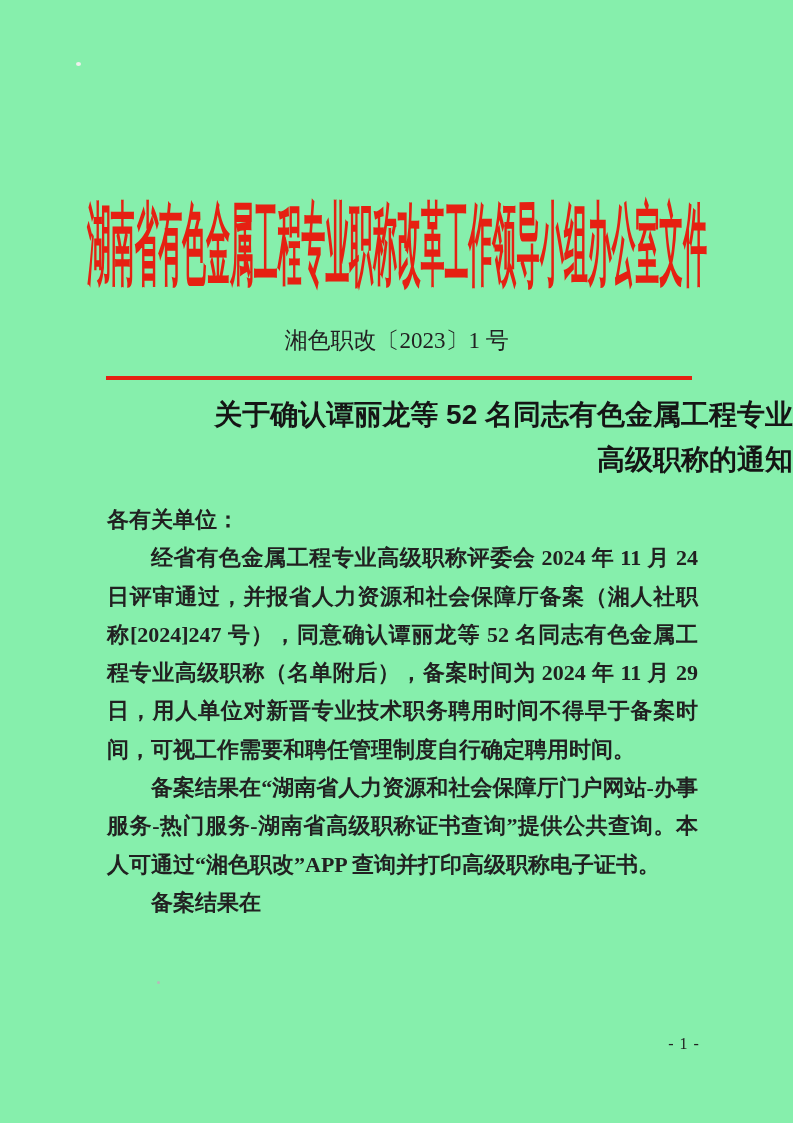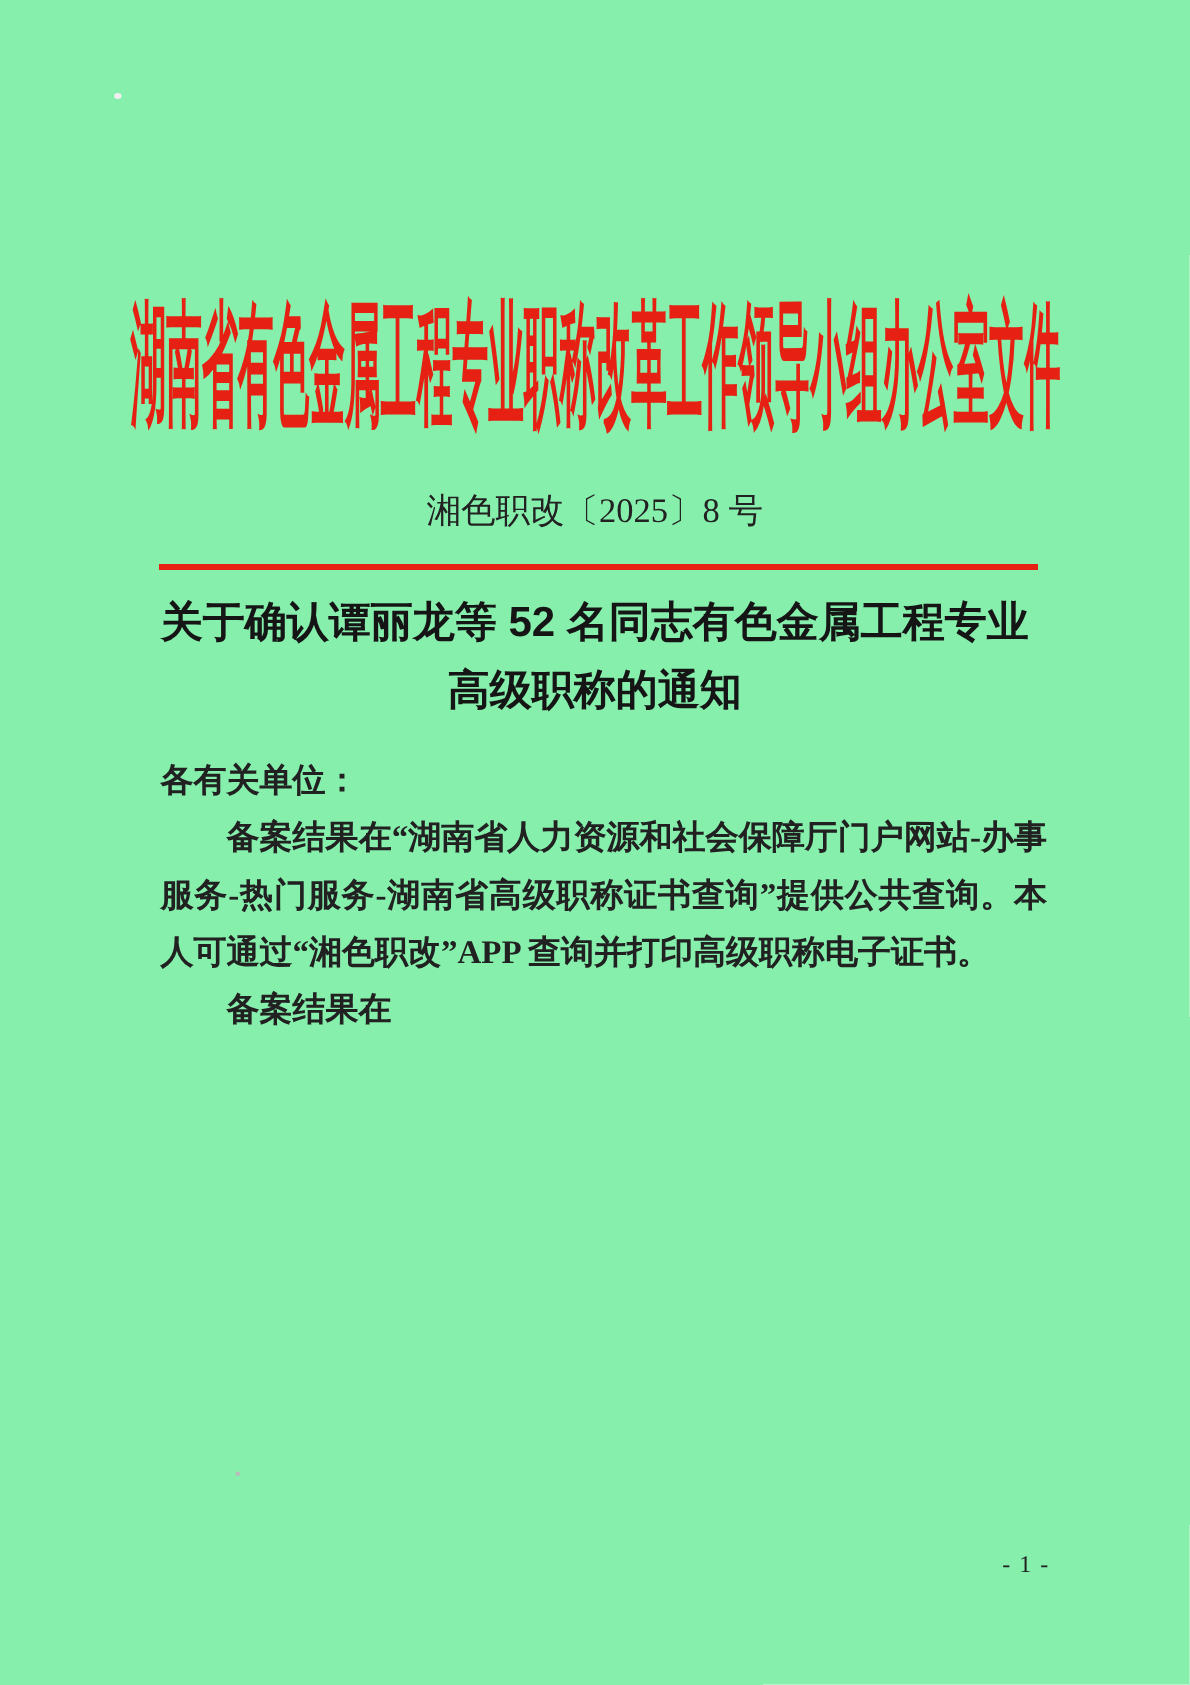--- a/index.html
+++ b/index.html
@@ -45,21 +45,21 @@
   .red-rule {
     position: absolute; top: 376px; left: 106px;
     width: 586px; height: 4px;
     background: #e62012;
   }
   
   .notice-title {
     position: absolute; top: 392px; left: 0;
     width: 100%;
     margin: 0;
-    text-align: center;
+    text-align: right;
     font-family: "Liberation Sans", sans-serif;
     font-weight: 700;
     font-size: 28px;
     line-height: 45px;
     letter-spacing: 0px;
     color: #151515;
   }
   
   .body-text {
     position: absolute; top: 501px; left: 107px;
@@ -88,31 +88,32 @@
 </style>
 </head>
 <body>
 
 <div class="page">
 
   <header class="red-head">
     <div class="red-head-text">湖南省有色金属工程专业职称改革工作领导小组办公室文件</div>
   </header>
 
-  <div class="doc-number">湘色职改〔2025〕8 号</div>
+  <div class="doc-number">湘色职改〔2023〕1 号</div>
 
   <div class="red-rule"></div>
 
   <h1 class="notice-title">
     <div>关于确认谭丽龙等 52 名同志有色金属工程专业</div>
     <div>高级职称的通知</div>
   </h1>
 
   <main class="body-text">
     <p class="salutation">各有关单位：</p>
+    <p>经省有色金属工程专业高级职称评委会 2024 年 11 月 24 日评审通过，并报省人力资源和社会保障厅备案（湘人社职称[2024]247 号），同意确认谭丽龙等 52 名同志有色金属工程专业高级职称（名单附后），备案时间为 2024 年 11 月 29 日，用人单位对新晋专业技术职务聘用时间不得早于备案时间，可视工作需要和聘任管理制度自行确定聘用时间。</p>
     <p>备案结果在“湖南省人力资源和社会保障厅门户网站-办事服务-热门服务-湖南省高级职称证书查询”提供公共查询。本人可通过“湘色职改”APP 查询并打印高级职称电子证书。</p>
     <p>备案结果在</p>
   </main>
 
   <div class="page-number">- 1 -</div>
 
   <div class="speck speck-a"></div>
   <div class="speck speck-b"></div>
 
 </div>

